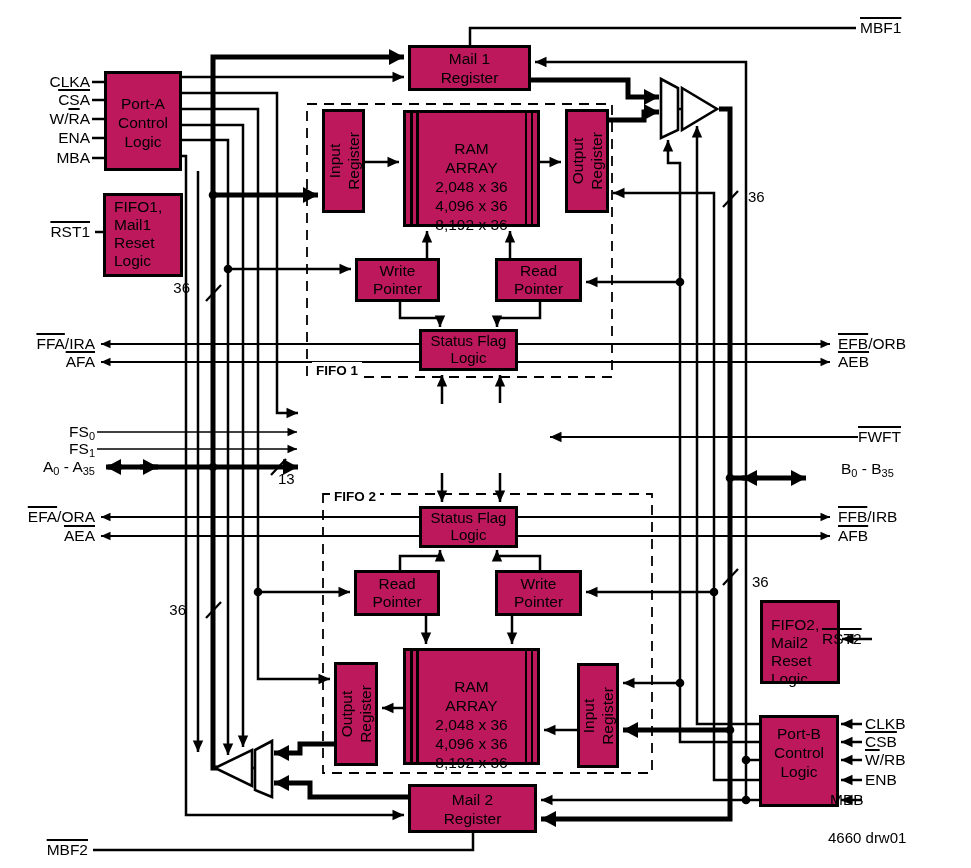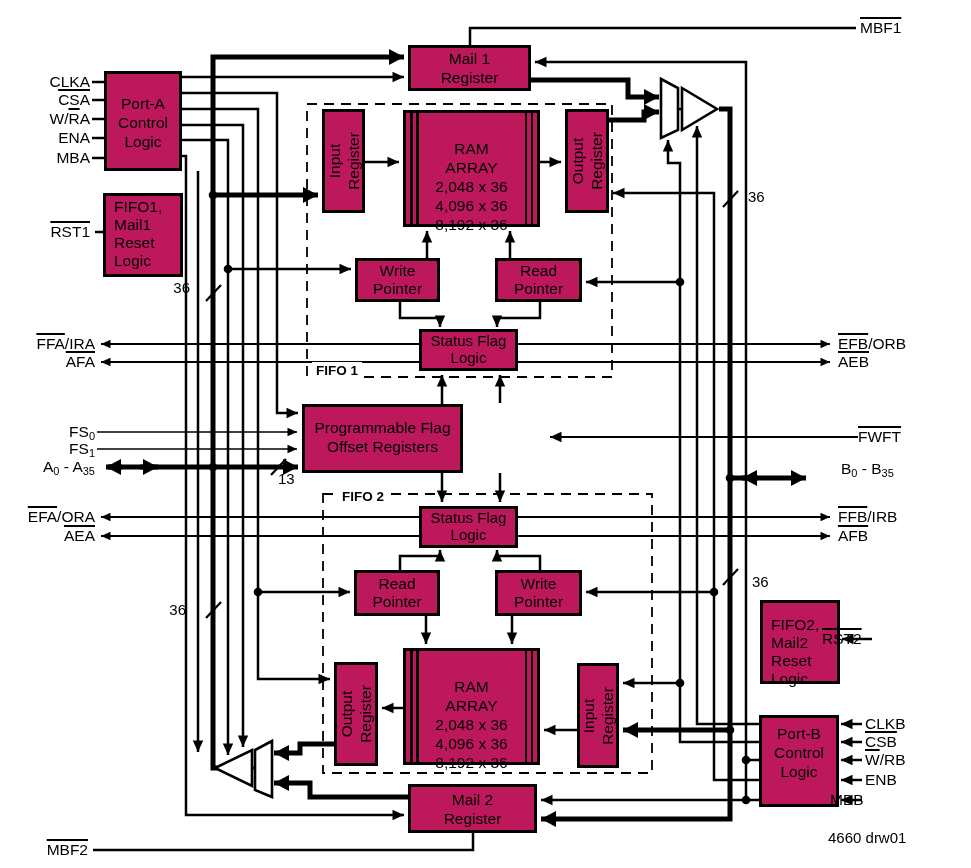--- a/index.html
+++ b/index.html
@@ -214,22 +214,20 @@
     <i style="position:absolute;right:10px;top:-1px;bottom:-1px;width:2.5px;background:#000"></i>
   </div>
   <div class="box v" style="left:565px;top:109px;width:44px;height:104px"><span class="vt">Output
 Register</span></div>
   <div class="box" style="left:355px;top:258px;width:85px;height:44px;padding-top:1px;line-height:18px">Write
 Pointer</div>
   <div class="box" style="left:495px;top:258px;width:87px;height:44px;padding-top:1px;line-height:18px">Read
 Pointer</div>
   <div class="box" style="left:419px;top:329px;width:99px;height:42px;padding-top:0;line-height:17px;font-size:15px">Status Flag
 Logic</div>
-  <div class="box" style="left:302px;top:404px;width:161px;height:69px;padding-top:11px">Programmable Flag
-Offset Registers</div>
   <div class="box" style="left:419px;top:506px;width:99px;height:42px;padding-top:0;line-height:17px;font-size:15px">Status Flag
 Logic</div>
   <div class="box" style="left:354px;top:570px;width:86px;height:46px;padding-top:2px;line-height:18px">Read
 Pointer</div>
   <div class="box" style="left:495px;top:570px;width:87px;height:46px;padding-top:2px;line-height:18px">Write
 Pointer</div>
   <div class="box v" style="left:334px;top:662px;width:44px;height:104px"><span class="vt">Output
 Register</span></div>
   <div class="box" style="left:403px;top:648px;width:137px;height:117px;padding-top:7px">
     <span>RAM
@@ -248,21 +246,21 @@
 Mail2
 Reset
 Logic</div>
   <div class="box" style="left:759px;top:715px;width:80px;height:92px;padding-top:6px">Port-B
 Control
 Logic</div>
   <div class="box" style="left:408px;top:784px;width:129px;height:49px;padding-top:3px">Mail 2
 Register</div>
 
   <div class="flab" style="left:312px;top:362px">FIFO 1</div>
-  <div class="flab" style="left:338px;top:488px">FIFO 2</div>
+  <div class="flab" style="left:330px;top:488px">FIFO 2</div>
 
   <div class="sig r" style="left:0;top:72px;width:90px"><span>CLKA</span></div>
   <div class="sig r" style="left:0;top:90px;width:90px"><span class="ov">CSA</span></div>
   <div class="sig r" style="left:0;top:109px;width:90px"><span>W/</span><span class="ov">R</span><span>A</span></div>
   <div class="sig r" style="left:0;top:128px;width:90px"><span>ENA</span></div>
   <div class="sig r" style="left:0;top:148px;width:90px"><span>MBA</span></div>
   <div class="sig r" style="left:0;top:222px;width:90px"><span class="ov">RST1</span></div>
   <div class="sig r" style="left:0;top:334px;width:95px"><span class="ov">FFA</span><span>/IRA</span></div>
   <div class="sig r" style="left:0;top:352px;width:95px"><span class="ov">AFA</span></div>
   <div class="sig r" style="left:0;top:422px;width:95px"><span>FS</span><sub>0</sub></div>

